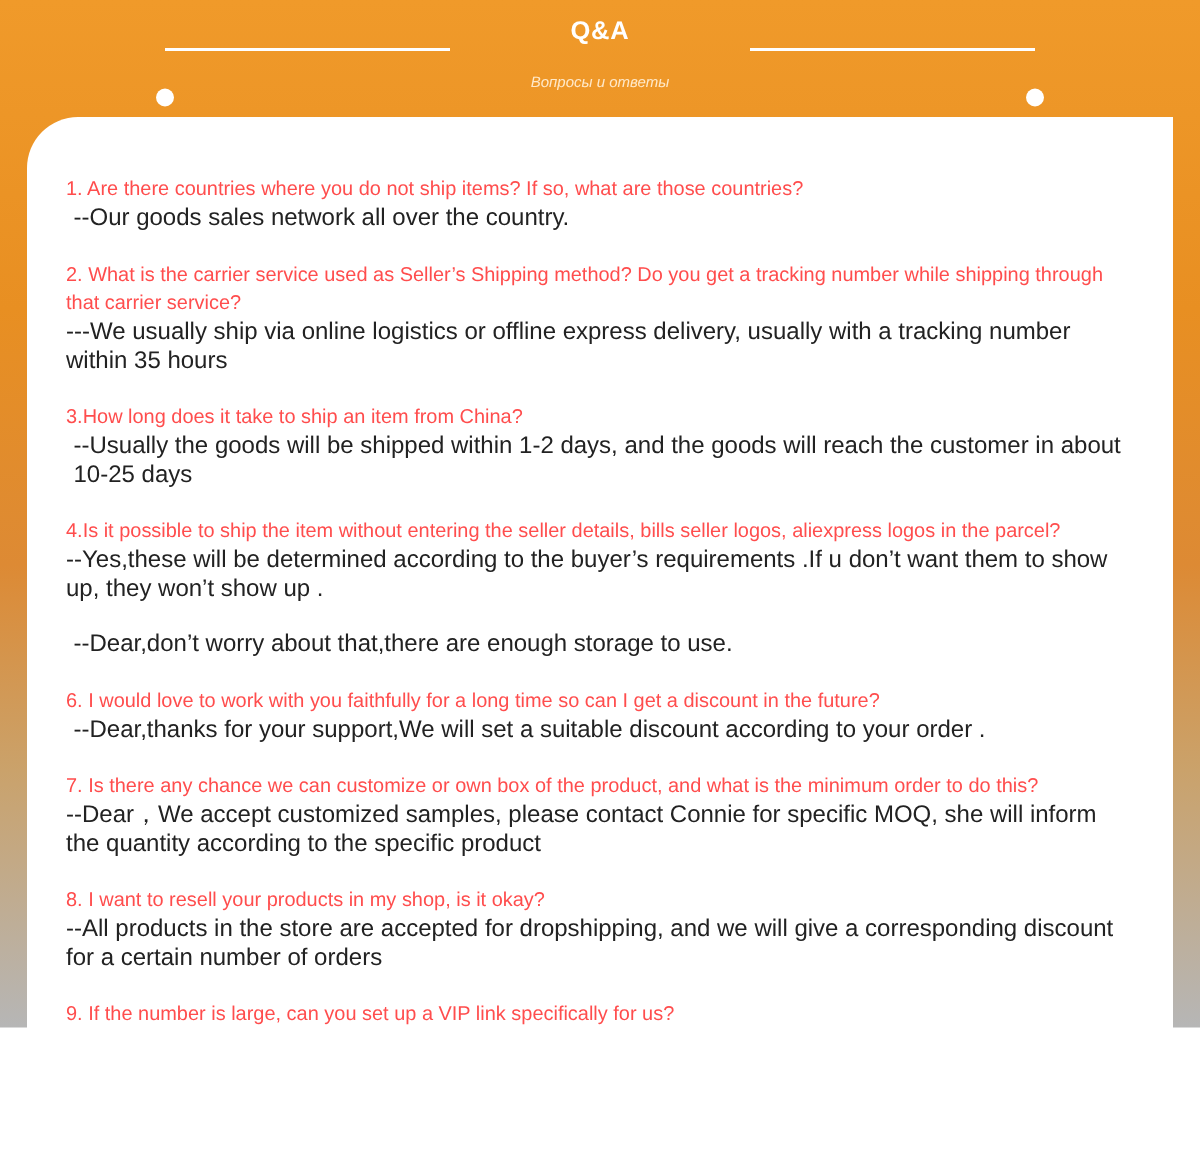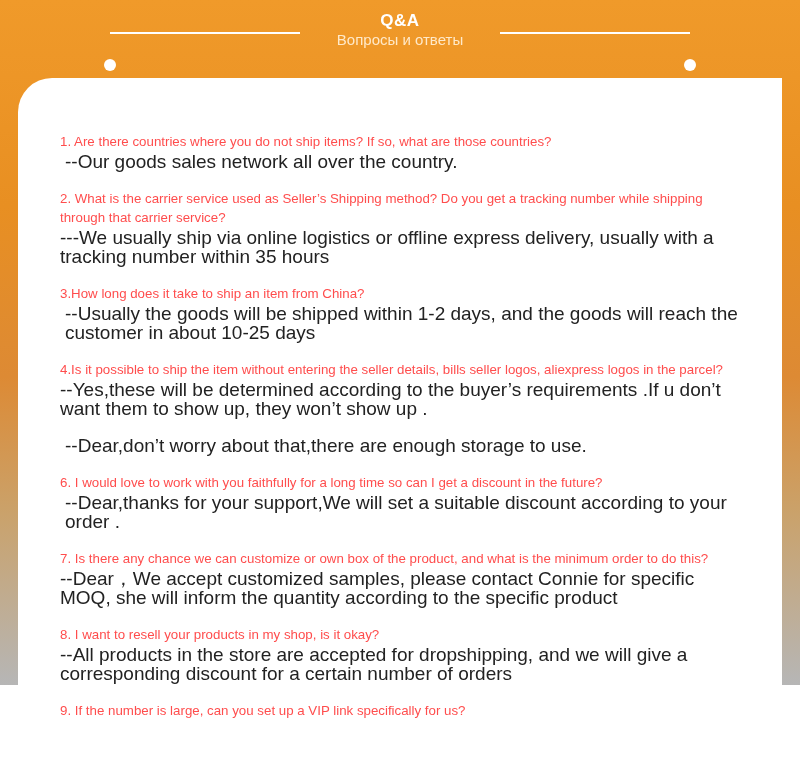--- a/index.html
+++ b/index.html
@@ -39,23 +39,24 @@
   }
   .qa-title {
     color: #ffffff;
     font-size: 17px;
     font-weight: bold;
     letter-spacing: 0.5px;
     line-height: 22px;
   }
   .qa-sub {
     color: #ffe9c9;
-    font-size: 15px;
+    font-size: 10px;
     line-height: 15px;
-    margin-top: 0;
+    margin-top: 16px;
+    font-style: italic;
   }
   .rule {
     position: absolute;
     top: 32px;
     height: 2px;
     background: #ffffff;
   }
   .rule.left { left: 0; width: 190px; }
   .rule.right { right: 0; width: 190px; }
   .dot {
@@ -78,37 +79,37 @@
     height: 660px;
     background: #ffffff;
     border-top-left-radius: 34px;
     border-bottom-right-radius: 34px;
     box-sizing: border-box;
     padding: 38px 26px 20px 26px;
     overflow: hidden;
   }
 
   .qa-list {
-    margin: 16px;
+    margin: 0;
     padding: 0;
     list-style: none;
   }
   .qa-item {
     margin-bottom: 18px;
   }
   .question {
     color: #ff4d4d;
     font-size: 13.3px;
     line-height: 19px;
     margin: 0 0 1px 0;
     font-family: "Liberation Sans", sans-serif;
   }
   .answer {
     color: #222222;
-    font-size: 19px;
+    font-size: 16px;
     line-height: 19px;
     margin: 0;
     font-family: "Liberation Sans", sans-serif;
   }
   .answer.indent {
     padding-left: 5px;
   }
 </style>
 </head>
 <body>

